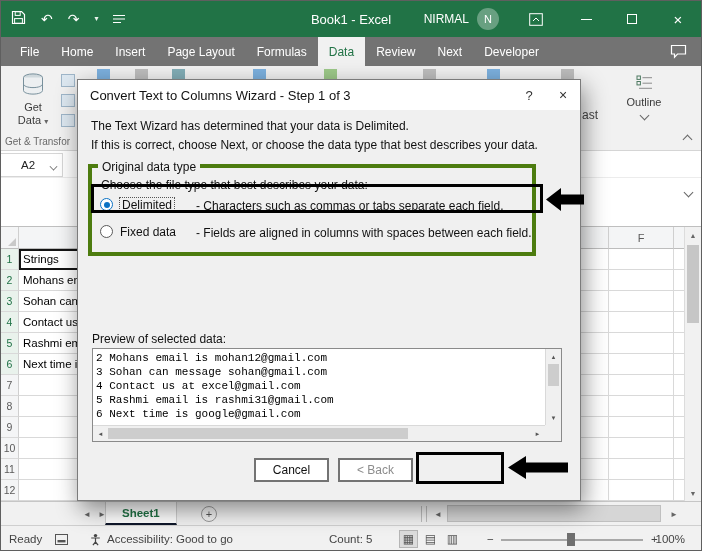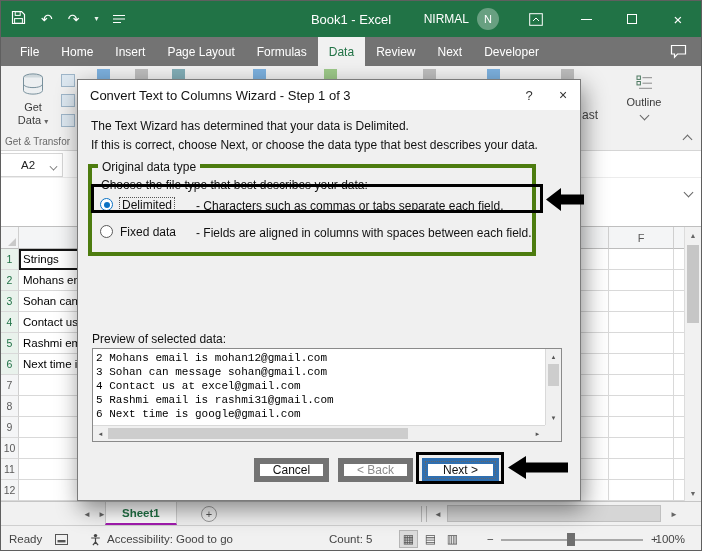--- a/index.html
+++ b/index.html
@@ -69,21 +69,21 @@
 
   
   .vscroll{position:absolute;right:0;top:226px;width:17px;height:274px;background:#f1f1f1;border-left:1px solid #dcdcdc;z-index:1}
   .vs-btn{position:absolute;left:0;right:0;height:16px;display:flex;align-items:center;justify-content:center;font-size:7px;color:#666}
   .vs-up{top:0}.vs-down{bottom:0}
   .vs-thumb{position:absolute;left:2px;right:2px;top:18px;height:78px;background:#c6c6c6}
 
   
   .tabbar{position:absolute;left:0;right:0;top:500px;height:24px;background:#f1f1f1;border-top:1px solid #c6c6c6;z-index:2}
   .snav{position:absolute;left:82px;top:0;height:24px;display:flex;align-items:center;gap:7px;font-size:8px;color:#666}
-  .sheet-tab{position:absolute;left:104px;top:0;height:23px;background:#fff;border-left:1px solid #d0d0d0;border-right:1px solid #d0d0d0;border-bottom:2px solid #a21caf;display:flex;align-items:center;padding:0 16px;font-size:11.5px;font-weight:700;color:#217346}
+  .sheet-tab{position:absolute;left:104px;top:0;height:23px;background:#fff;border-left:1px solid #d0d0d0;border-right:1px solid #d0d0d0;border-bottom:2px solid #0f172a;display:flex;align-items:center;padding:0 16px;font-size:11.5px;font-weight:700;color:#217346}
   .add-sheet{position:absolute;left:200px;top:4px;width:16px;height:16px;border:1px solid #9a9a9a;border-radius:50%;display:flex;align-items:center;justify-content:center;font-size:11px;color:#555}
   .hsplit{position:absolute;left:420px;top:4px;width:6px;height:16px;border-left:1px solid #bdbdbd;border-right:1px solid #bdbdbd}
   .hs-btn{position:absolute;top:0;height:24px;width:14px;display:flex;align-items:center;justify-content:center;font-size:8px;color:#666}
   .hs-left{left:430px}.hs-right{left:666px}
   .hs-thumb{position:absolute;left:446px;top:3px;width:214px;height:17px;background:#d6d6d6;border:1px solid #c0c0c0}
 
   
   .statusbar{position:absolute;left:0;right:0;top:524px;height:27px;background:#f1f1f1;border-top:1px solid #cfcfcf;z-index:2;font-size:11.5px;color:#444}
   .sb-item{position:absolute;top:0;height:26px;display:flex;align-items:center}
   .sb-ready{left:8px}
@@ -126,21 +126,21 @@
   .pline{height:14px}
   .pv-vscroll{position:absolute;right:0;top:0;bottom:16px;width:16px;background:#f0f0f0;border-left:1px solid #d9d9d9}
   .pv-vbtn{position:absolute;left:0;right:0;height:13px;display:flex;align-items:center;justify-content:center;font-size:6px;color:#555}
   .pv-vup{top:1px}.pv-vdown{bottom:1px}
   .pv-vthumb{position:absolute;left:2px;right:2px;top:15px;height:22px;background:#cdcdcd}
   .pv-hscroll{position:absolute;left:0;bottom:0;right:16px;height:16px;background:#f0f0f0;border-top:1px solid #d9d9d9}
   .pv-hbtn{position:absolute;top:0;bottom:0;width:13px;display:flex;align-items:center;justify-content:center;font-size:6px;color:#555}
   .pv-hleft{left:1px}.pv-hright{right:1px}
   .pv-hthumb{position:absolute;top:2px;bottom:2px;left:15px;width:300px;background:#cdcdcd}
   .pv-corner{position:absolute;right:0;bottom:0;width:16px;height:16px;background:#f0f0f0}
-  .dlg-btn{position:absolute;top:378px;width:75px;height:24px;background:#fff;border:6px solid #737373;display:flex;align-items:center;justify-content:center;font-size:12px;color:#111}
+  .dlg-btn{position:absolute;top:378px;width:75px;height:24px;background:#fff;border:2px solid #737373;display:flex;align-items:center;justify-content:center;font-size:12px;color:#111}
   .btn-cancel{left:176px}
   .btn-back{left:260px;color:#8c8c8c}
   .btn-next{left:344px;width:77px;border-color:#2f6fb0;outline:1px dotted #666;outline-offset:-4px}
 
   
   .anno{position:absolute;z-index:40;pointer-events:none}
   .anno-box{border:3px solid #000}
   #annoDelim{left:90px;top:183px;width:452px;height:29px}
   #annoNext{left:415px;top:451px;width:88px;height:32px}
   #arrowDelim{left:545px;top:185px}
@@ -475,21 +475,20 @@
       <div class="pv-hscroll">
         <div class="pv-hbtn pv-hleft">◄</div>
         <div class="pv-hthumb"></div>
         <div class="pv-hbtn pv-hright">►</div>
       </div>
       <div class="pv-corner"></div>
     </div>
 
     <div class="dlg-btn btn-cancel">Cancel</div>
     <div class="dlg-btn btn-back">&lt; Back</div>
-    <div class="dlg-btn btn-next">Next &gt;</div>
   </div>
 
   <div class="anno anno-box" id="annoDelim"></div>
   <div class="anno" id="arrowDelim">
     <svg width="38" height="27" viewBox="0 0 38 27">
         <polygon points="0,13.5 15,2 15,8.5 38,8.5 38,18.5 15,18.5 15,25" fill="#000"></polygon>
       </svg>
   </div>
   <div class="anno anno-box" id="annoNext"></div>
   <div class="anno" id="arrowNext">

